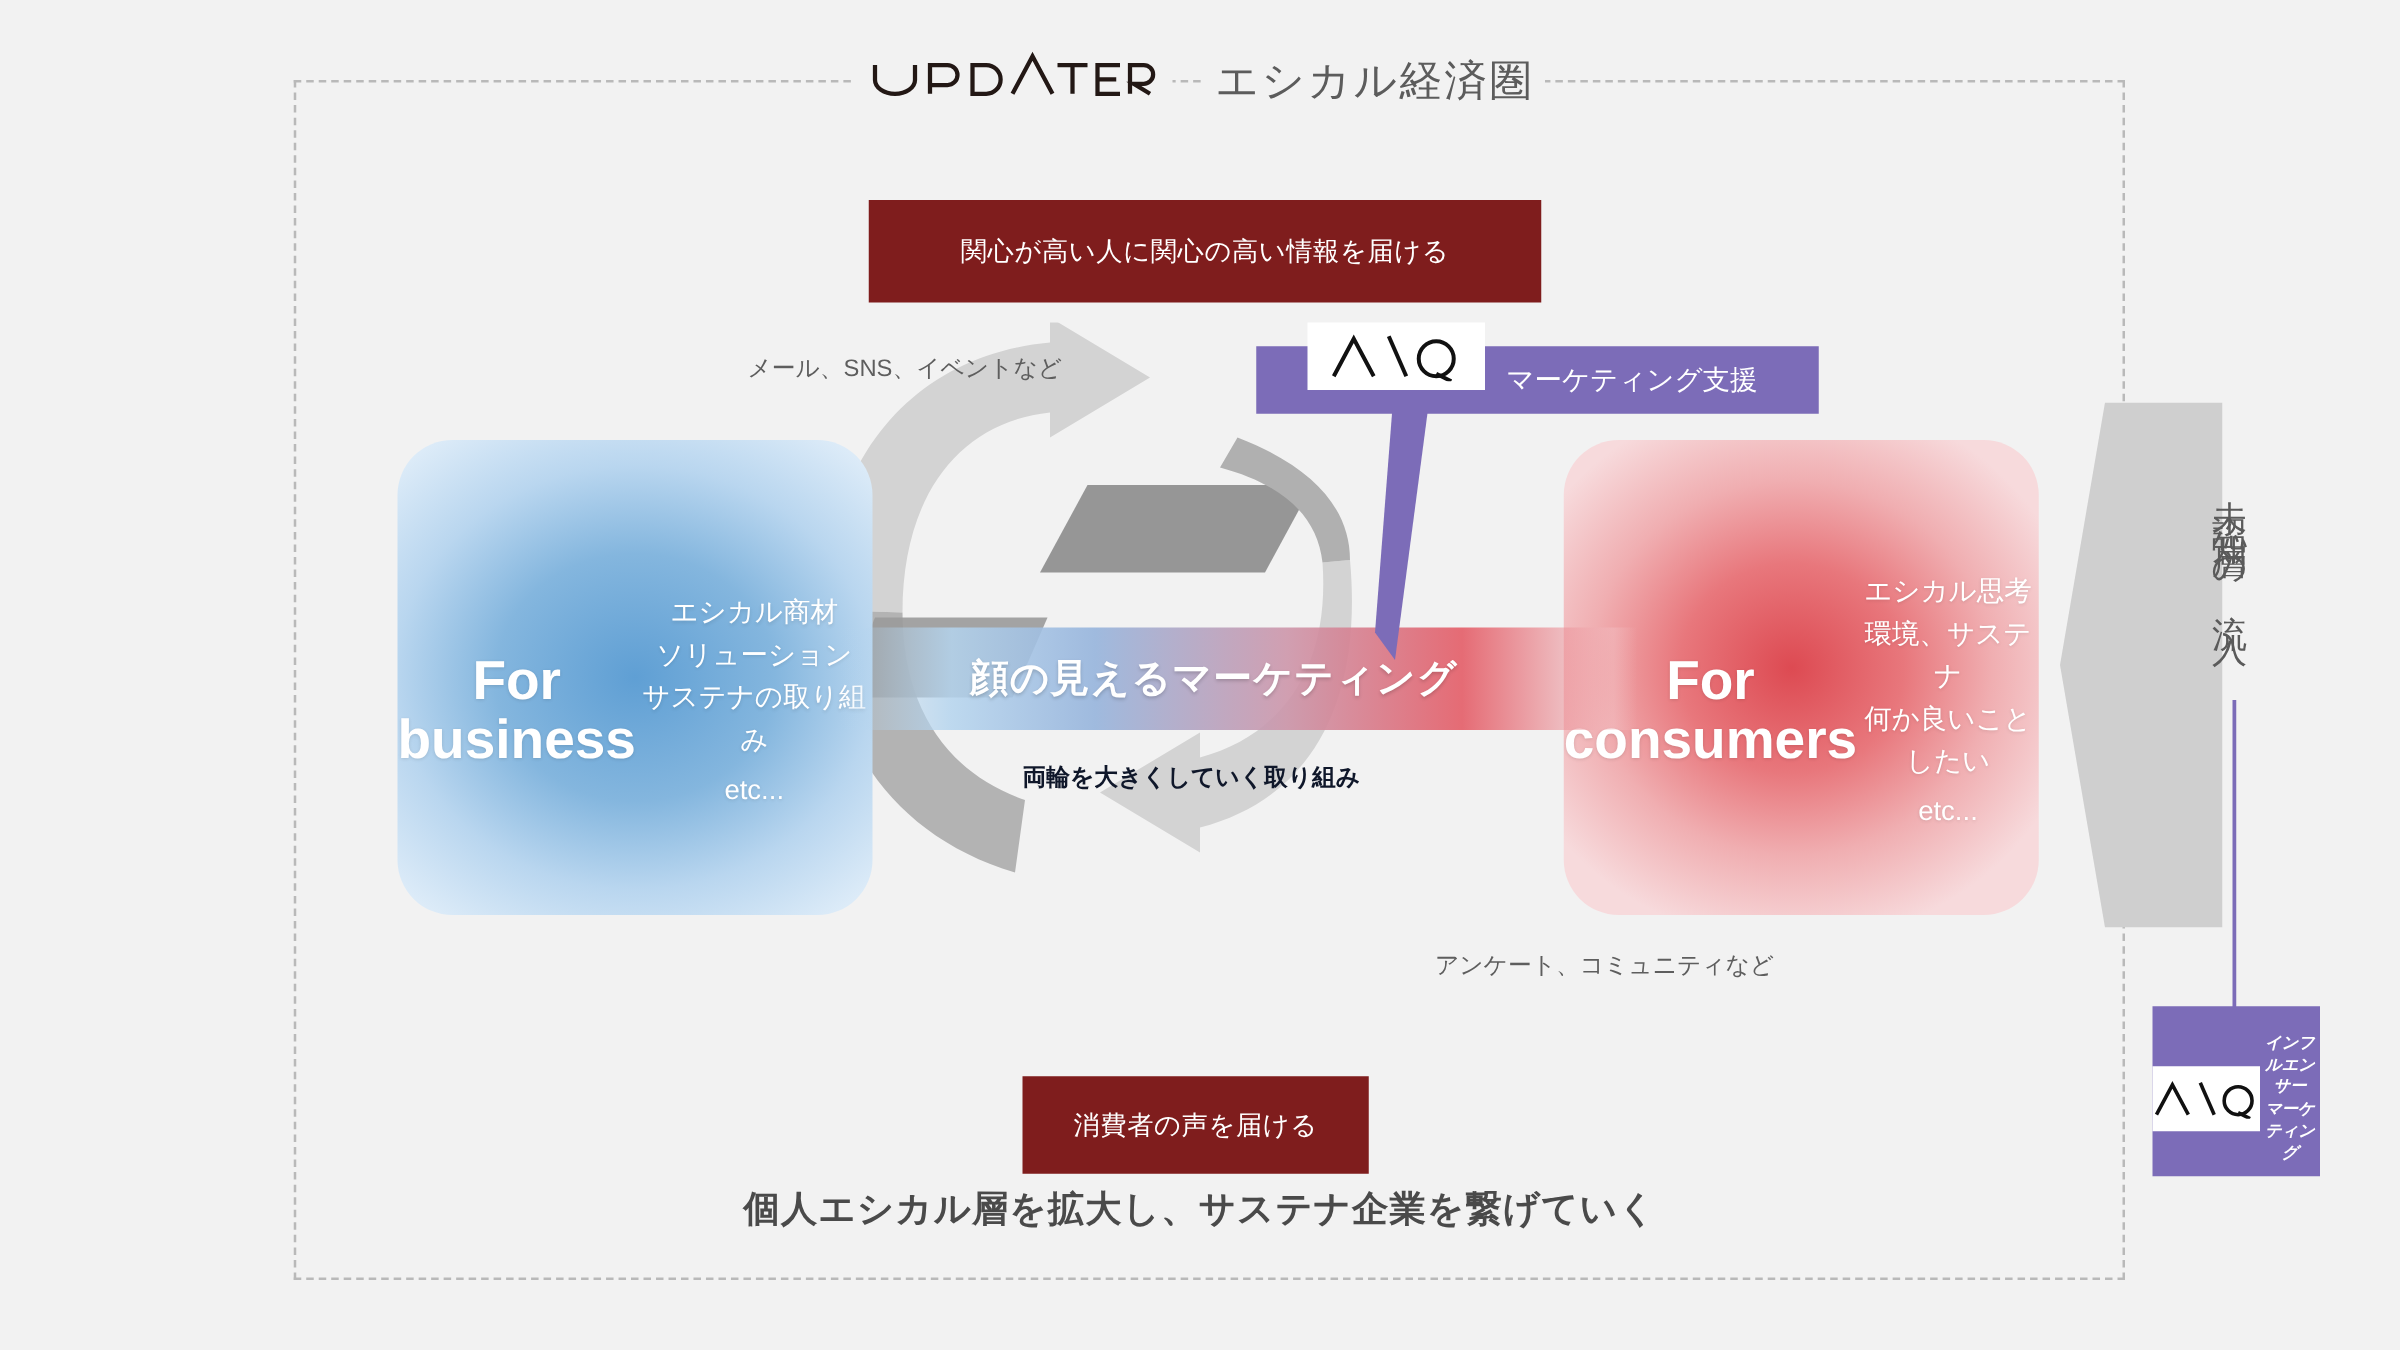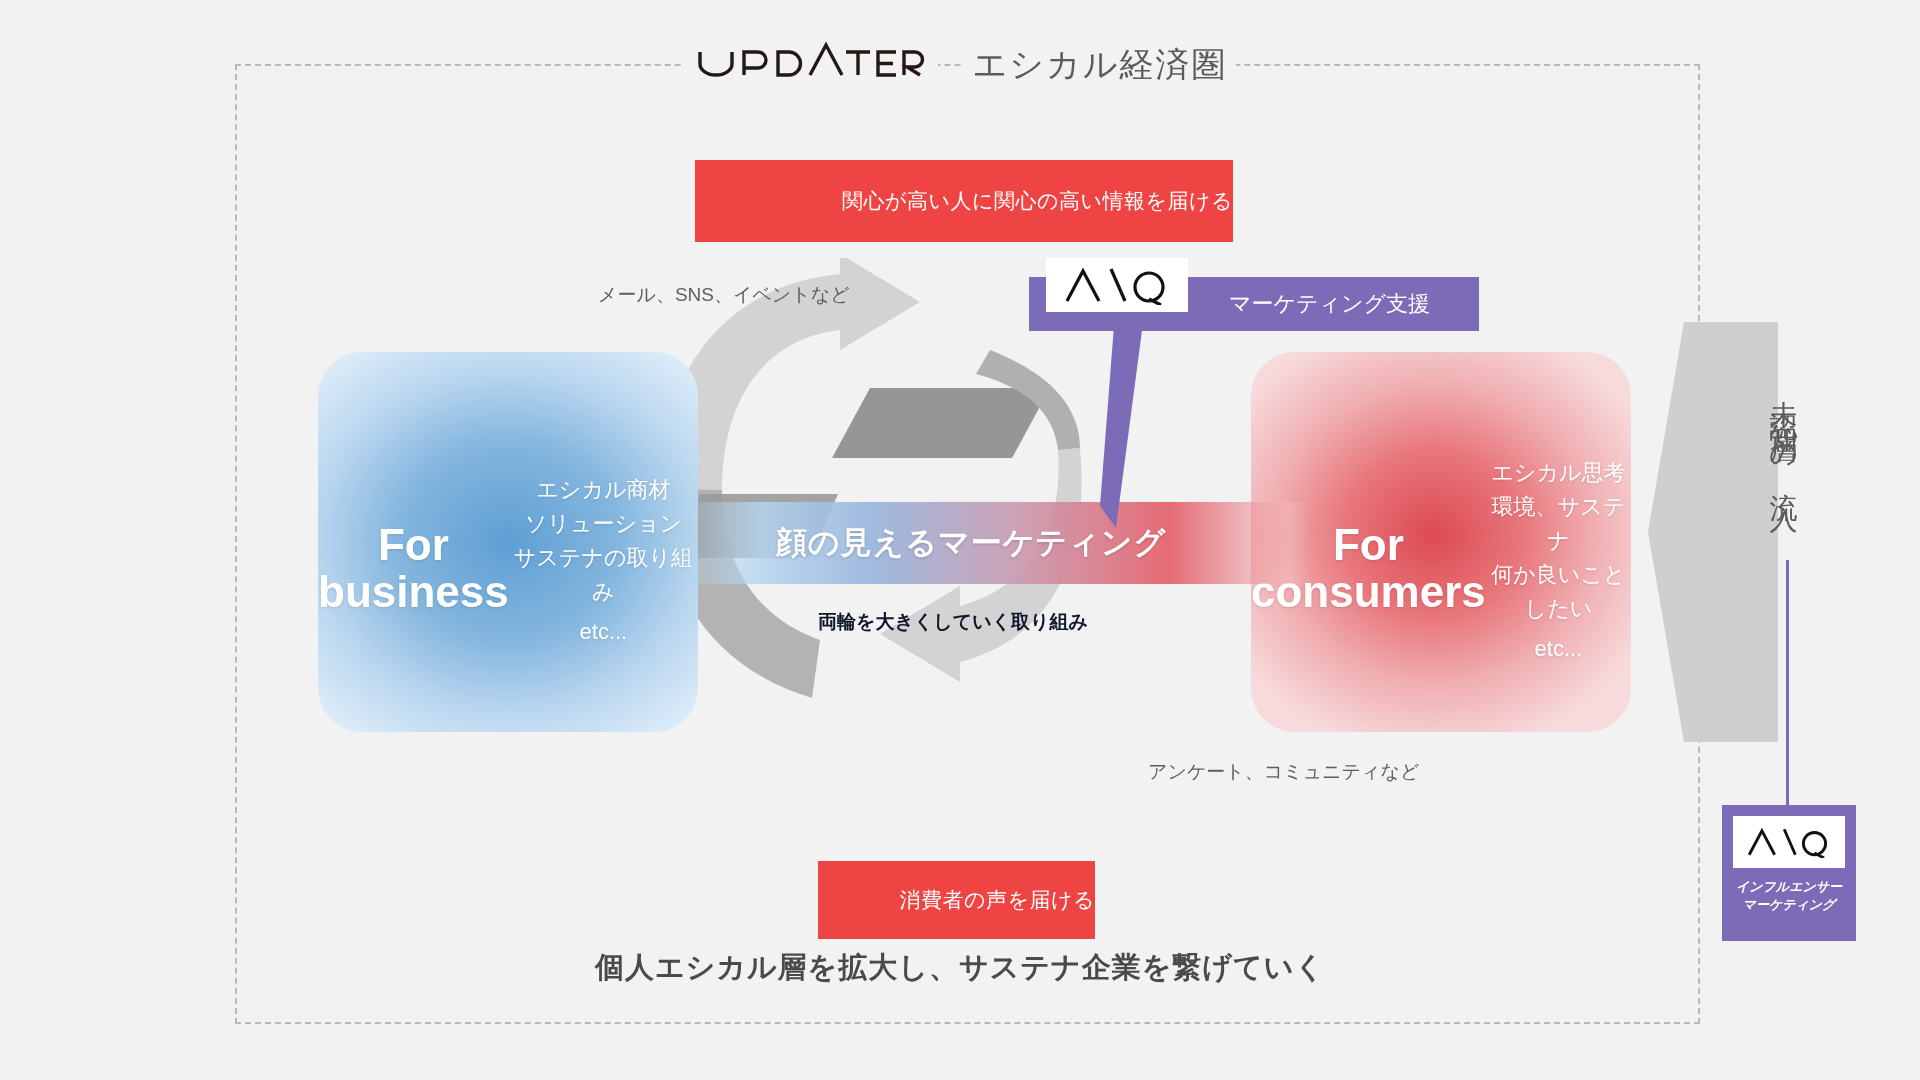--- a/index.html
+++ b/index.html
@@ -59,25 +59,25 @@
     color: #5c5c5c;
     letter-spacing: 2px;
     background: #f2f2f2;
     padding: 0 8px;
     font-weight: 400;
   }
 
   
   .grayband {
     position: absolute;
-    background: #ef4444;
+    background: #7f1d1d;
     color: #ffffff;
     display: flex;
     align-items: center;
-    justify-content: flex-end;
+    justify-content: center;
     font-size: 21px;
     letter-spacing: 0.5px;
     z-index: 10;
   }
   #box-top {
     left: 695px;
     top: 160px;
     width: 538px;
     height: 82px;
   }
@@ -187,21 +187,20 @@
 
   
   #mktbar {
     position: absolute;
     left: 1005px;
     top: 277px;
     width: 450px;
     height: 54px;
     background: #7c6cb8;
     z-index: 22;
-    margin-left: 24px;
   }
   #mktbar .mktlabel {
     position: absolute;
     left: 200px;
     top: 50%;
     transform: translateY(-50%);
     color: #ffffff;
     font-size: 22px;
     white-space: nowrap;
   }
@@ -254,21 +253,21 @@
   
   #influencer {
     position: absolute;
     left: 1722px;
     top: 805px;
     width: 134px;
     height: 136px;
     background: #7c6cb8;
     z-index: 24;
     display: flex;
-    flex-direction: column;
+    flex-direction: row;
     align-items: center;
   }
   #influencer .chip {
     margin-top: 11px;
     width: 112px;
     height: 52px;
     background: #ffffff;
     display: flex;
     align-items: center;
     justify-content: center;

